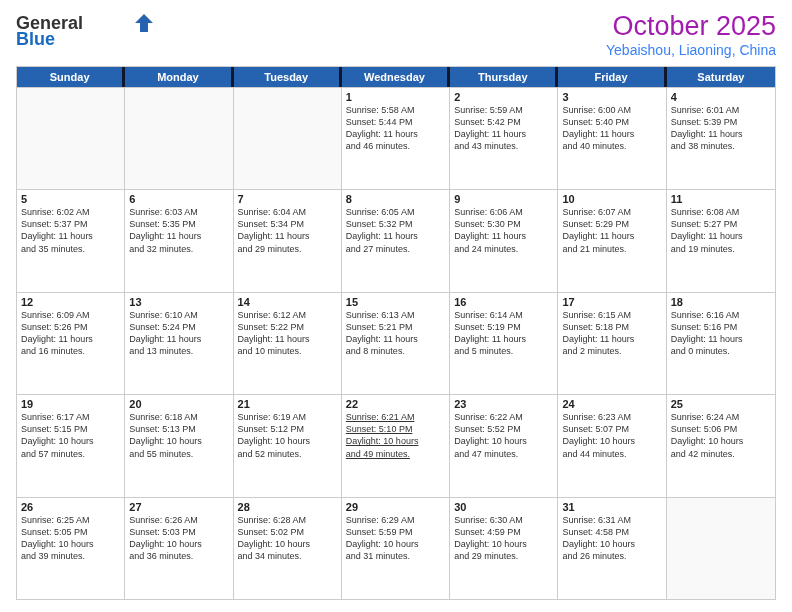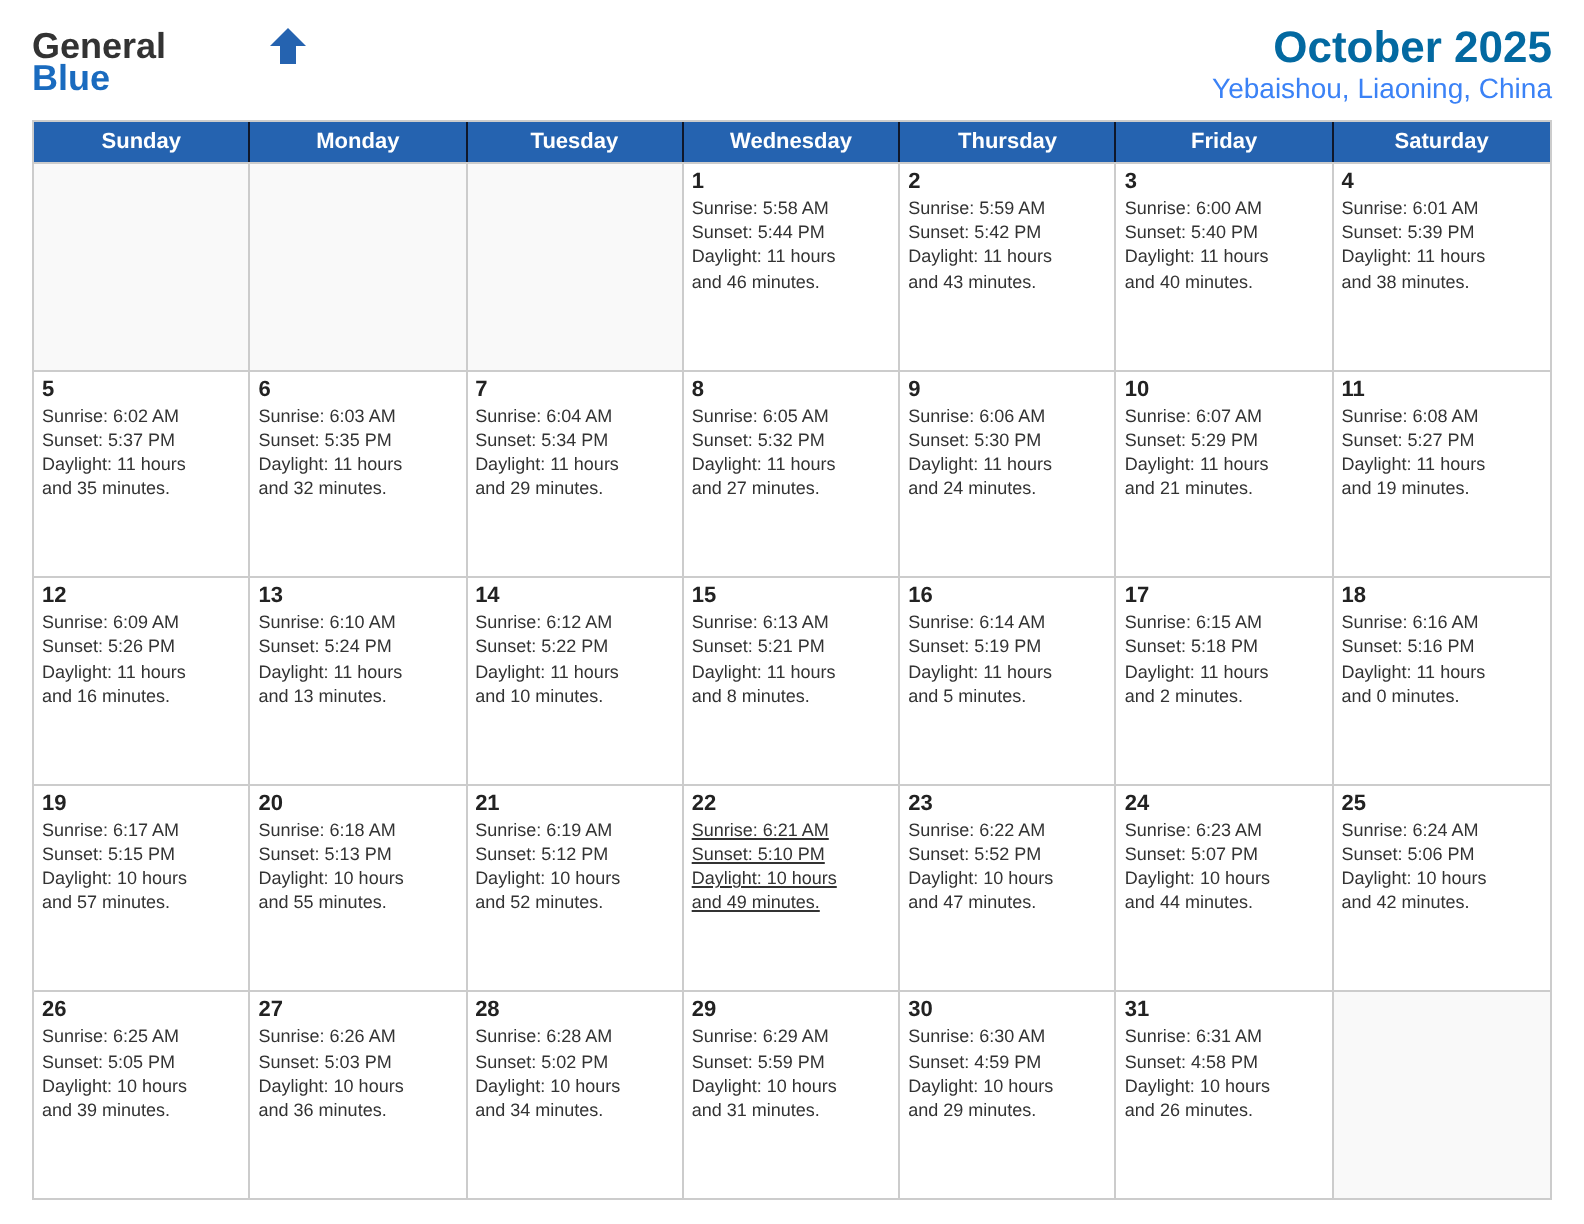--- a/index.html
+++ b/index.html
@@ -36,23 +36,23 @@
     .logo-blue { color: #1a6bbf; }
     .logo-icon {
       width: 22px;
       height: 22px;
       margin-left: 2px;
     }
     .title-block {
       text-align: right;
     }
     .month-title {
-      font-size: 22px;
-      font-weight: bold;
-      color: #0369a1;
+      font-size: 27px;
+      font-weight: normal;
+      color: #a21caf;
       line-height: 1.1;
     }
     .location {
       font-size: 14px;
       color: #3b82f6;
     }
     .calendar {
       flex: 1;
       display: flex;
       flex-direction: column;
@@ -62,21 +62,21 @@
       display: grid;
       grid-template-columns: repeat(7, 1fr);
       background: #2563b0;
     }
     .cal-header-cell {
       color: #fff;
       font-size: 11px;
       font-weight: bold;
       text-align: center;
       padding: 4px 2px;
-      border-right: 1px solid #0f172a;
+      border-right: 3px solid #0f172a;
     }
     .cal-header-cell:last-child { border-right: none; }
     .cal-body {
       flex: 1;
       display: flex;
       flex-direction: column;
     }
     .cal-row {
       flex: 1;
       display: grid;

